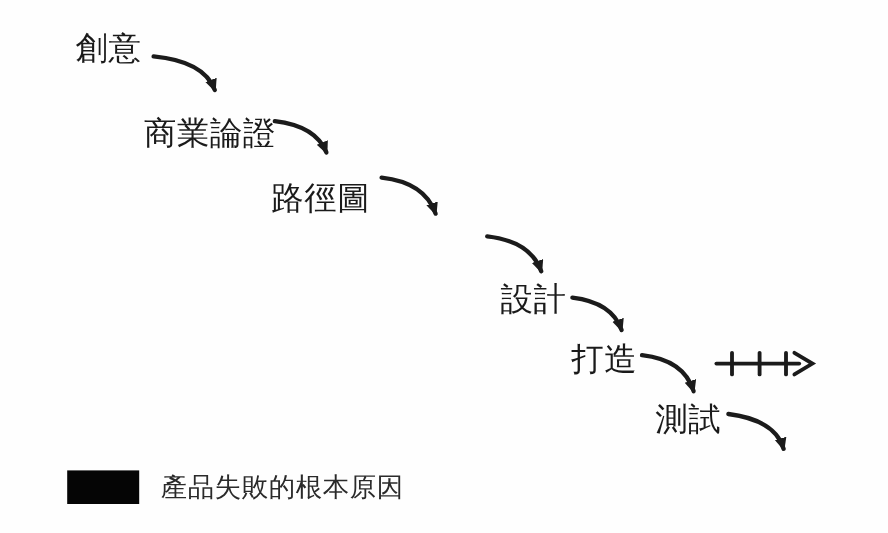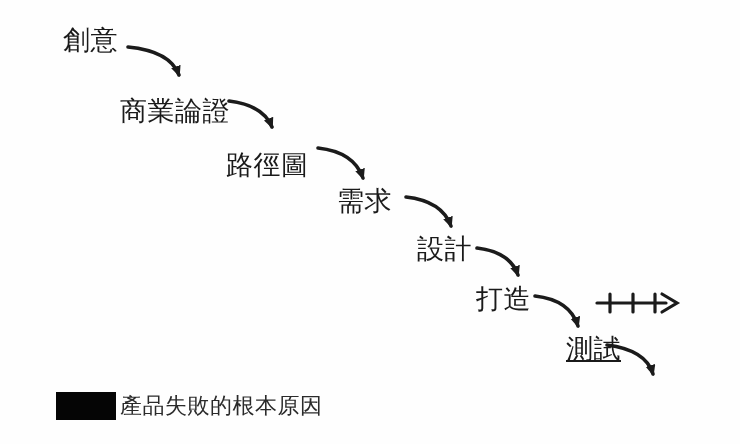--- a/index.html
+++ b/index.html
@@ -29,36 +29,36 @@
     color: #1a1a1a;
     letter-spacing: 0.5px;
     white-space: nowrap;
   }
   .s1 { left: 63px;  top: 27px; }
   .s2 { left: 120px; top: 86px; margin-top: 12px; }
   .s3 { left: 226px; top: 152px; }
   .s4 { left: 337px; top: 188px; }
   .s5 { left: 417px; top: 236px; }
   .s6 { left: 476px; top: 286px; }
-  .s7 { left: 566px; top: 336px; text-decoration: underline; }
+  .s7 { left: 546px; top: 336px; }
   .s8 { left: 627px; top: 385px; }
   .legend {
     position: absolute;
     left: 56px;
     top: 391px;
     display: flex;
     align-items: center;
   }
   .legend-swatch {
     width: 60px;
     height: 28px;
     background: #050505;
   }
   .legend-caption {
-    margin-left: 4px;
+    margin-left: 18px;
     font-size: 22px;
     color: #2a2a2a;
     letter-spacing: 0.5px;
     white-space: nowrap;
   }
 </style>
 </head>
 <body>
 
 <div class="canvas">
@@ -85,21 +85,20 @@
       <path d="M662,294 L677,303 L662,312"></path>
       <path d="M610,294 L610,312"></path>
       <path d="M633,294 L633,312"></path>
       <path d="M655,294 L655,312"></path>
     </g>
   </svg>
 
   <div class="step s1">創意</div>
   <div class="step s2">商業論證</div>
   <div class="step s3">路徑圖</div>
-  <div class="step s4">需求</div>
   <div class="step s5">設計</div>
   <div class="step s6">打造</div>
   <div class="step s7">測試</div>
 
   <div class="legend">
     <div class="legend-swatch"></div>
     <div class="legend-caption">產品失敗的根本原因</div>
   </div>
 
 </div>

